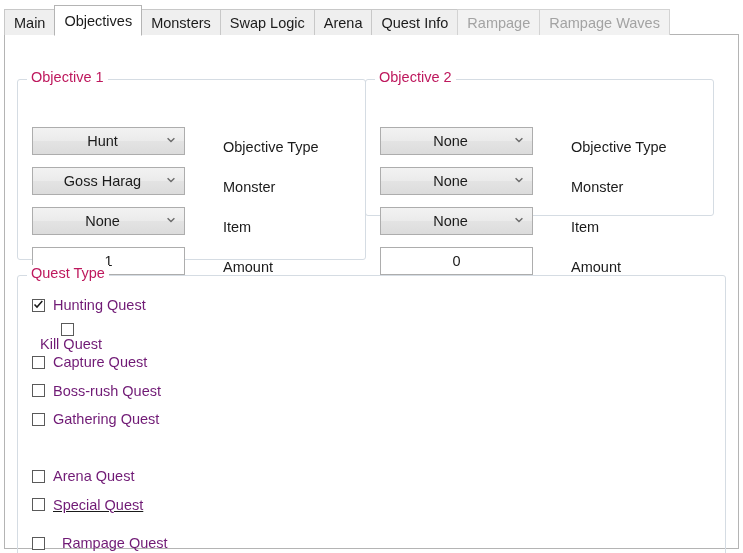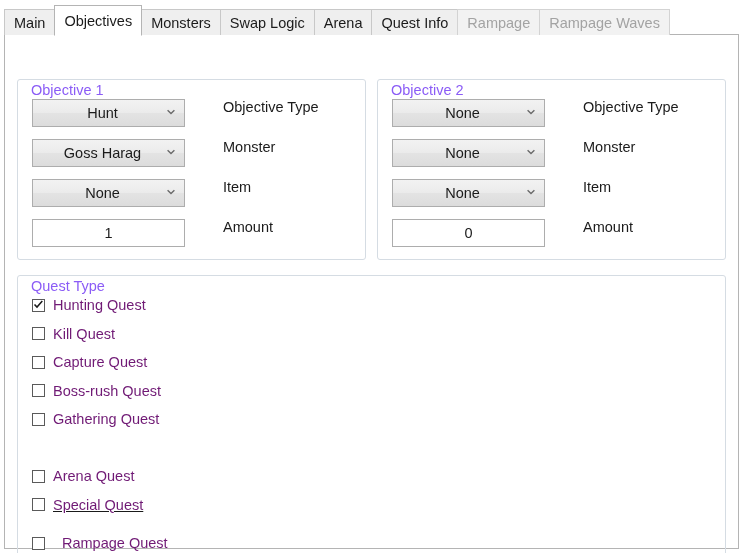--- a/index.html
+++ b/index.html
@@ -78,36 +78,36 @@
     box-sizing: border-box;
     background: transparent;
   }
   .groupbox > .gb-title {
     position: absolute;
     top: -11px;
     left: 9px;
     padding: 0 4px;
     background: #ffffff;
     font-size: 14.5px;
-    color: #8b5cf6;
-    white-space: nowrap;
-    margin-top: 13px;
+    color: #be185d;
+    white-space: nowrap;
   }
 
   #objective1 { left: 12px; top: 44px; width: 349px; height: 181px; }
-  #objective2 { left: 372px; top: 44px; width: 349px; height: 181px; }
+  #objective2 { left: 360px; top: 44px; width: 349px; height: 137px; }
   #questtype  { left: 12px; top: 240px; width: 709px; height: 305px; }
 
   
   .field-row {
     position: absolute;
     left: 14px;
     height: 28px;
     display: flex;
-    align-items: flex-start;
+    align-items: flex-end;
+    margin-top: 28px;
   }
   .field-row.r0 { top: 19px; }
   .field-row.r1 { top: 59px; }
   .field-row.r2 { top: 99px; }
   .field-row.r3 { top: 139px; }
 
   .combobox {
     width: 153px;
     height: 28px;
     box-sizing: border-box;
@@ -292,21 +292,21 @@
   <div class="groupbox" id="questtype">
     <span class="gb-title">Quest Type</span>
   <div class="cb-row" style="top: 18px;">
         <span class="cb-box">
           <svg width="11" height="11" viewBox="0 0 11 11">
             <path d="M1.5 5.4 L4.0 8.1 L9.3 1.9" fill="none" stroke="#1b1b1b" stroke-width="1.5"></path>
           </svg>
         </span>
         <span class="cb-label">Hunting Quest</span>
       </div>
-      <div class="cb-row" style="top: 46.5px;">
+      <div class="cb-row" style="top: 46.5px; flex-direction: column;">
         <span class="cb-box"></span>
         <span class="cb-label">Kill Quest</span>
       </div>
       <div class="cb-row" style="top: 75px;">
         <span class="cb-box"></span>
         <span class="cb-label">Capture Quest</span>
       </div>
       <div class="cb-row" style="top: 103.5px;">
         <span class="cb-box"></span>
         <span class="cb-label">Boss-rush Quest</span>

